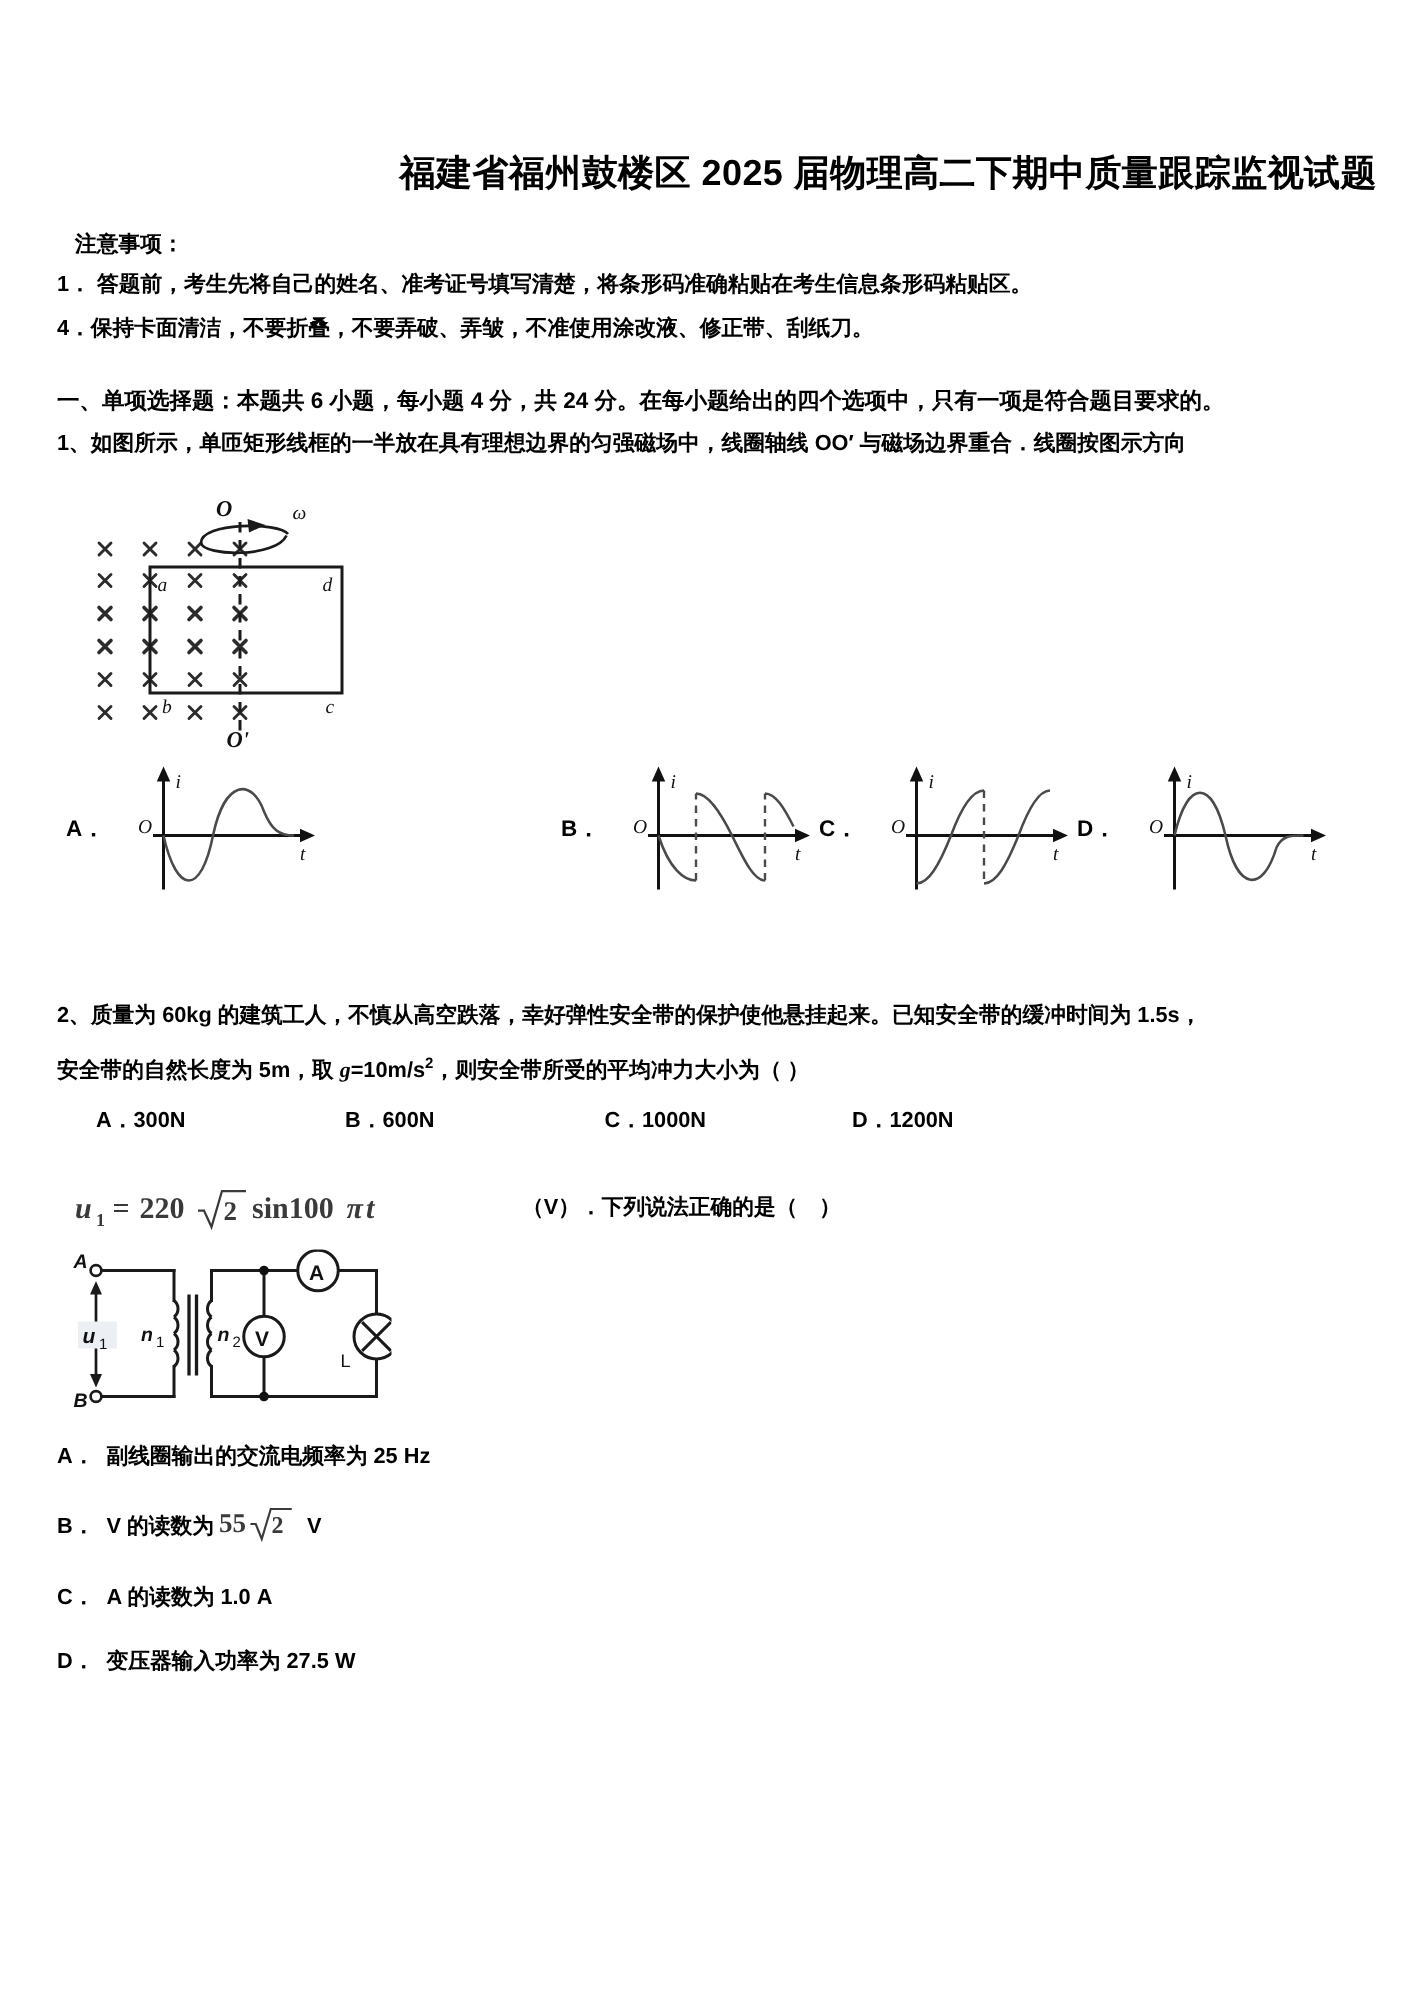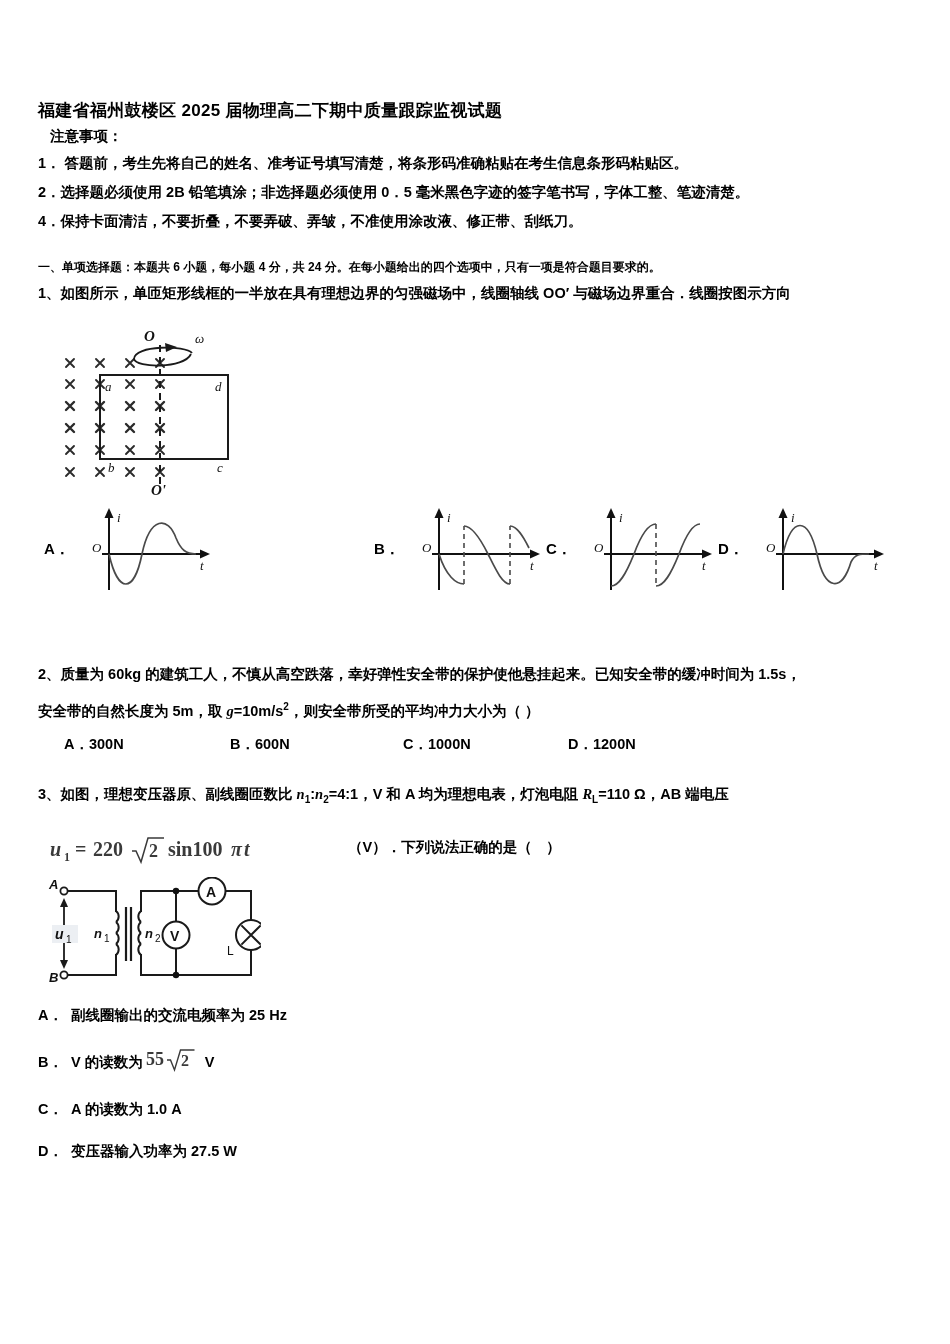--- a/index.html
+++ b/index.html
@@ -24,44 +24,44 @@
   }
   .content {
     position: absolute;
     left: 38px;
     top: 100px;
     width: 880px;
   }
   .doc-title {
     font-family: "Liberation Sans", "DejaVu Sans", sans-serif;
     font-weight: bold;
-    font-size: 17px;
-    text-align: left;
+    font-size: 24px;
+    text-align: right;
     letter-spacing: 0.3px;
-    margin: 0 0 4px 0;
+    margin: 0 0 22px 0;
     line-height: 1.3;
   }
   .notice-head {
     font-family: "Liberation Sans", "DejaVu Sans", sans-serif;
     font-weight: bold;
     font-size: 14.5px;
     margin: 0 0 6px 12px;
     line-height: 1.45;
   }
   .notice-line {
     font-family: "Liberation Sans", "DejaVu Sans", sans-serif;
     font-size: 14.5px;
     font-weight: bold;
     margin: 0 0 7px 0;
     line-height: 1.5;
     white-space: nowrap;
   }
   .section-head {
     font-family: "Liberation Sans", "DejaVu Sans", sans-serif;
-    font-size: 12px;
+    font-size: 15px;
     font-weight: bold;
     margin: 26px 0 6px 0;
     line-height: 1.5;
     white-space: nowrap;
   }
   .q-line {
     font-family: "Liberation Sans", "DejaVu Sans", sans-serif;
     font-size: 14.5px;
     font-weight: bold;
     line-height: 1.55;
@@ -154,21 +154,20 @@
 </head>
 <body>
 
 <div class="page">
   <div class="content">
 
     <h1 class="doc-title">福建省福州鼓楼区 2025 届物理高二下期中质量跟踪监视试题</h1>
 
     <div class="notice-head">注意事项：</div>
     <div class="notice-line">1．  答题前，考生先将自己的姓名、准考证号填写清楚，将条形码准确粘贴在考生信息条形码粘贴区。</div>
-    <div class="notice-line">2．选择题必须使用 2B 铅笔填涂；非选择题必须使用 0．5 毫米黑色字迹的签字笔书写，字体工整、笔迹清楚。</div>
     <div class="notice-line">4．保持卡面清洁，不要折叠，不要弄破、弄皱，不准使用涂改液、修正带、刮纸刀。</div>
 
     <div class="section-head">一、单项选择题：本题共 6 小题，每小题 4 分，共 24 分。在每小题给出的四个选项中，只有一项是符合题目要求的。</div>
 
     <div class="q-line tight"><span>1、</span><span>如图所示，单匝矩形线框的一半放在具有理想边界的匀强磁场中，线圈轴线 OO′ 与磁场边界重合．线圈按图示方向</span></div>
 
     <div class="fig-q1">
       <svg width="250" height="175" viewBox="0 0 250 175" xmlns="http://www.w3.org/2000/svg">
 
         <g stroke="#2b2b2b" stroke-width="1.9" stroke-linecap="round" fill="none">
@@ -338,21 +337,20 @@
     <div class="q-line" style="margin-top:61px;"><span>2、</span><span>质量为 60kg 的建筑工人，不慎从高空跌落，幸好弹性安全带的保护使他悬挂起来。已知安全带的缓冲时间为 1.5s，</span></div>
     <div class="q-line" style="margin-top:14px;"><span>安全带的自然长度为 5m，取 </span><em class="it">g</em><span>=10m/s</span><span class="sup">2</span><span>，则安全带所受的平均冲力大小为（  ）</span></div>
 
     <div class="choice-row">
       <span style="left:6px;">A．300N</span>
       <span style="left:172px;">B．600N</span>
       <span style="left:345px;">C．1000N</span>
       <span style="left:510px;">D．1200N</span>
     </div>
 
-    <div class="q-line" style="margin-top:22px;"><span>3、</span><span>如图，理想变压器原、副线圈匝数比 </span><em class="it">n</em><span class="sub">1</span><span>:</span><em class="it">n</em><span class="sub">2</span><span>=4:1，V 和 A 均为理想电表，灯泡电阻 </span><em class="it">R</em><span class="sub">L</span><span>=110 Ω，AB 端电压</span></div>
 
     <div class="formula-row">
       <svg class="formula-img" width="290" height="38" viewBox="0 0 290 38" xmlns="http://www.w3.org/2000/svg">
         <text x="2" y="27" font-family="Liberation Serif, serif" font-style="italic" font-size="20" fill="#3a3a3a">u</text>
         <text x="16" y="32" font-family="Liberation Serif, serif" font-size="12" fill="#3a3a3a">1</text>
         <text x="27" y="27" font-family="Liberation Serif, serif" font-size="20" fill="#3a3a3a">=</text>
         <text x="45" y="27" font-family="Liberation Serif, serif" font-size="20" fill="#3a3a3a">220</text>
 
         <path d="M84 22 l4 0 l5 11 l7 -24 l16 0" fill="none" stroke="#3a3a3a" stroke-width="1.5"></path>
         <text x="101" y="28" font-family="Liberation Serif, serif" font-size="18" fill="#3a3a3a">2</text>

